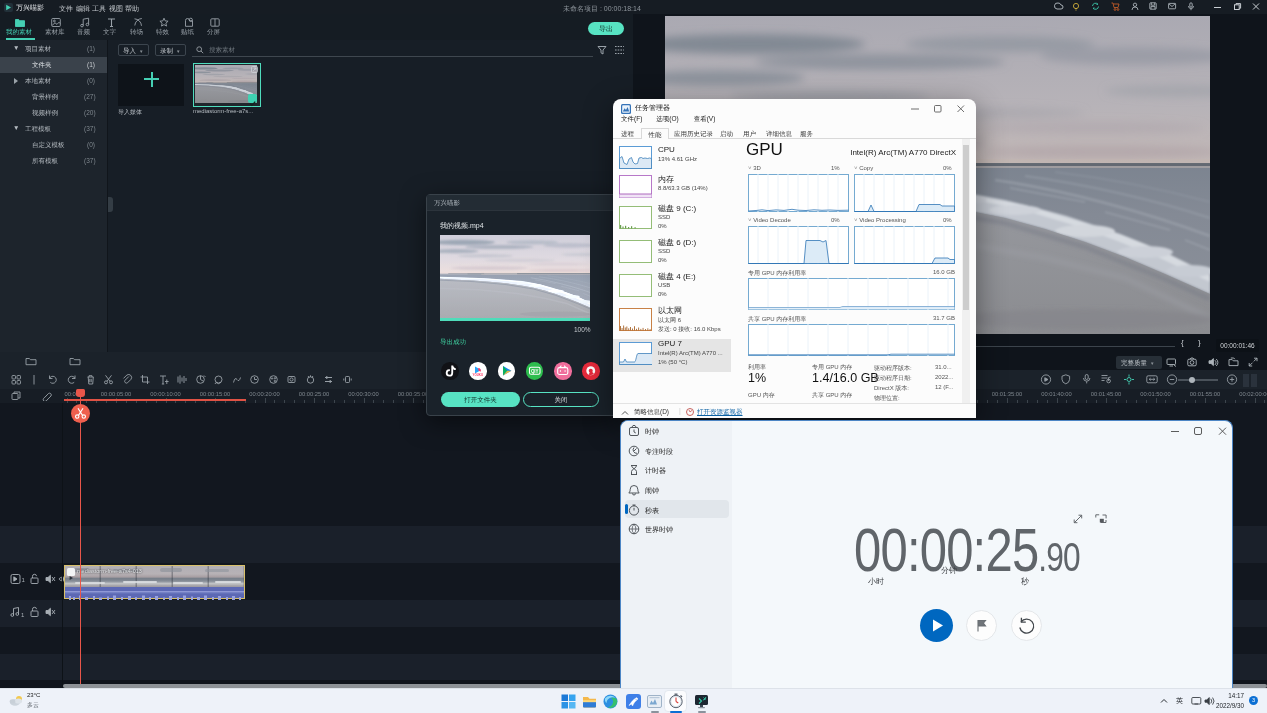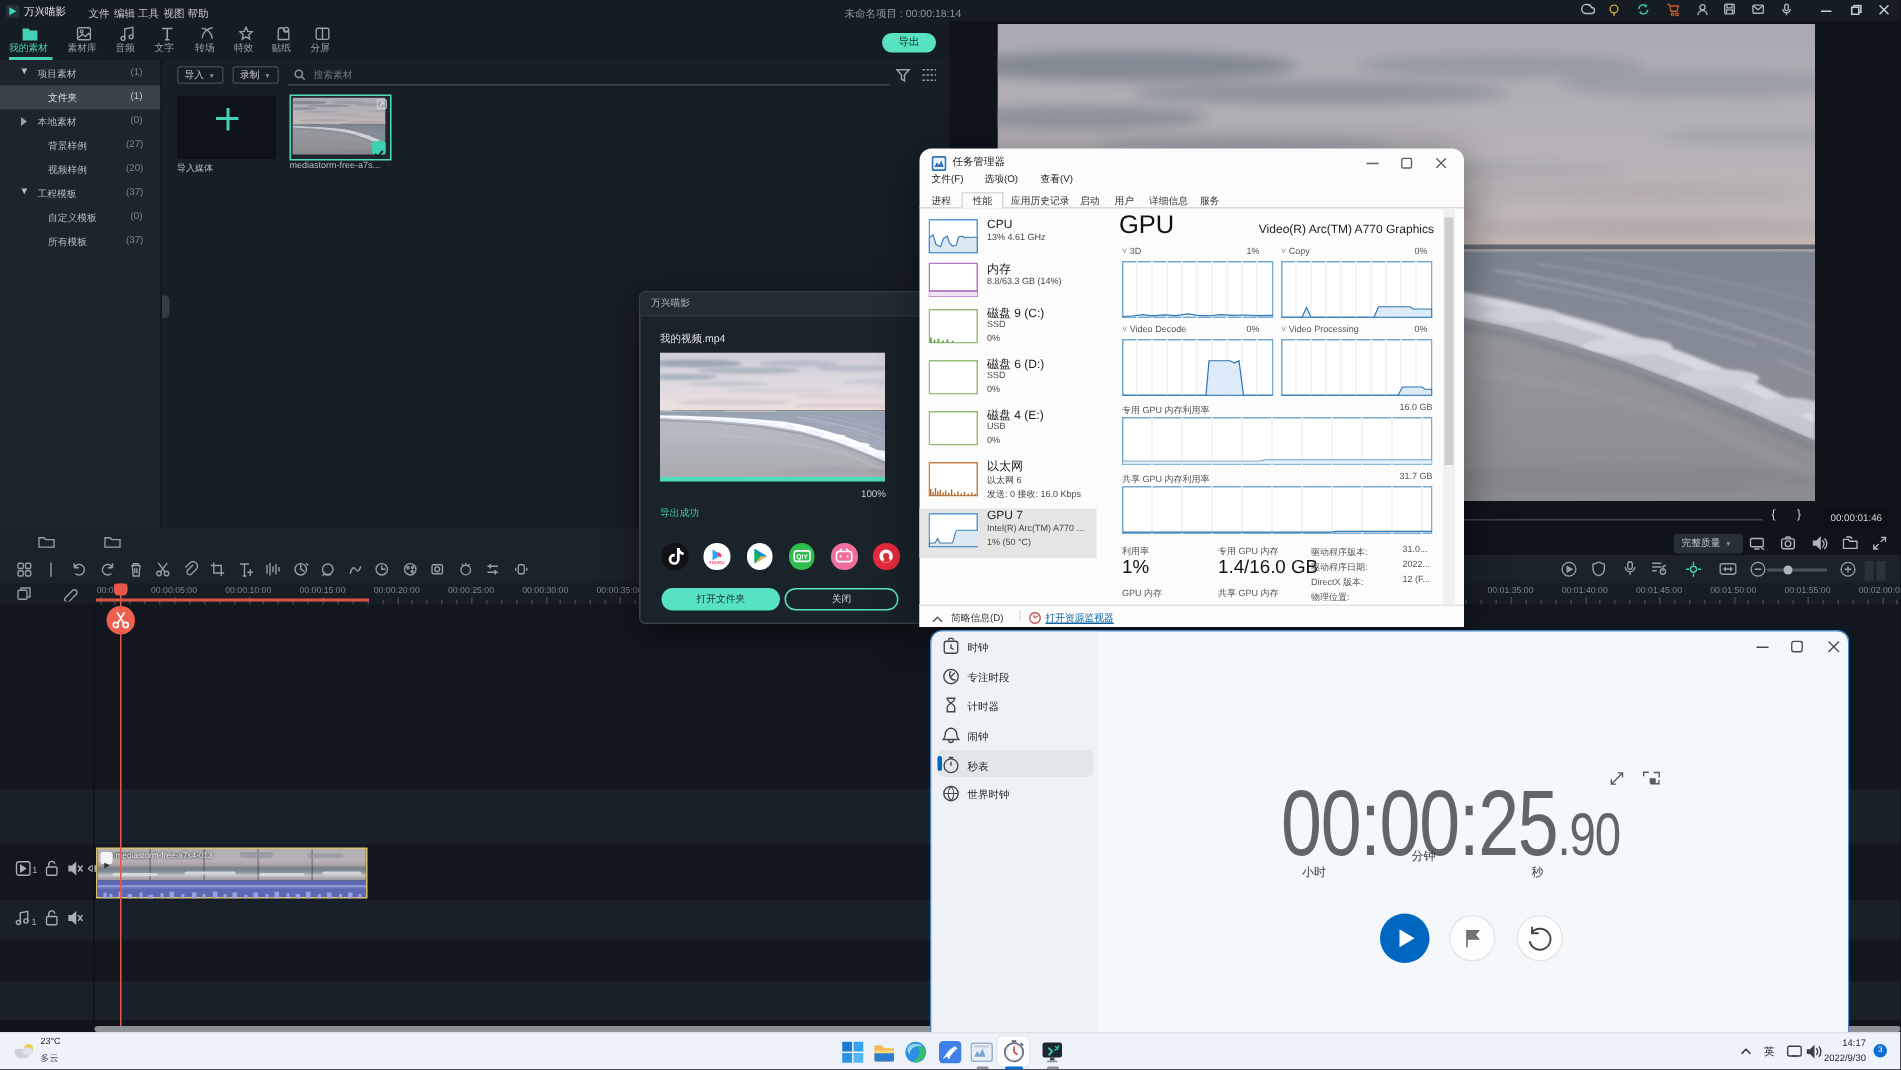--- a/index.html
+++ b/index.html
@@ -831,21 +831,21 @@
       <svg class="abs" style="left:6px;top:203px" width="33" height="23" viewBox="0 0 33 23">
           <rect x="0.5" y="0.5" width="32" height="22" fill="#fff" stroke="#5b9bd5"></rect>
           <path d="M0.5 20 h4 l1.5-3 1.5 3 h8 c1.5 0 2-8.5 3.5-8.5 h14.5 V22.5 H0.5 Z" fill="#dce9f5" stroke="#3d80ba" stroke-width="0.8"></path>
         </svg>
       <div class="abs" style="left:45px;top:200px;font-size:8px;color:#1b1b1b;">GPU 7</div>
       <div class="abs" style="left:45px;top:211px;">Intel(R) Arc(TM) A770 ...</div>
       <div class="abs" style="left:45px;top:220px;">1% (50 °C)</div>
     </div>
 
     <div class="abs" style="left:133px;top:41px;font-size:17px;color:#111;">GPU</div>
-    <div class="abs" style="left:133px;top:49px;width:210px;text-align:right;font-size:8px;color:#222;">Video(R) Arc(TM) A770 Graphics</div>
+    <div class="abs" style="left:133px;top:49px;width:210px;text-align:right;font-size:8px;color:#222;">Intel(R) Arc(TM) A770 DirectX</div>
     <div class="abs" style="left:135px;top:66px;font-size:6px;color:#555;"><span style="color:#888;">˅</span> 3D</div>
     <div class="abs" style="left:218px;top:66px;font-size:6px;color:#555;">1%</div>
     <div class="abs" style="left:241px;top:66px;font-size:6px;color:#555;"><span style="color:#888;">˅</span> Copy</div>
     <div class="abs" style="left:330px;top:66px;font-size:6px;color:#555;">0%</div>
     <svg class="abs" style="left:135px;top:75px" width="101" height="38" viewBox="0 0 101 38">
         <rect x="0.5" y="0.5" width="100" height="37" fill="#fff" stroke="#75aad1"></rect>
         <g stroke="#eaf2f9">
           <path d="M10 0 V38 M20 0 V38 M30 0 V38 M40 0 V38 M50 0 V38 M60 0 V38 M70 0 V38 M80 0 V38 M90 0 V38"></path>
         </g>
         <path d="M0.5 37 L8 36.5 L14 35.8 L20 36.6 L28 35.9 L36 36.4 L44 35.3 L50 36.2 L58 36.5 L66 35.8 L74 36.3 L82 36 L90 36.4 L100.5 36.2" fill="none" stroke="#2e75b5" stroke-width="0.8"></path>

